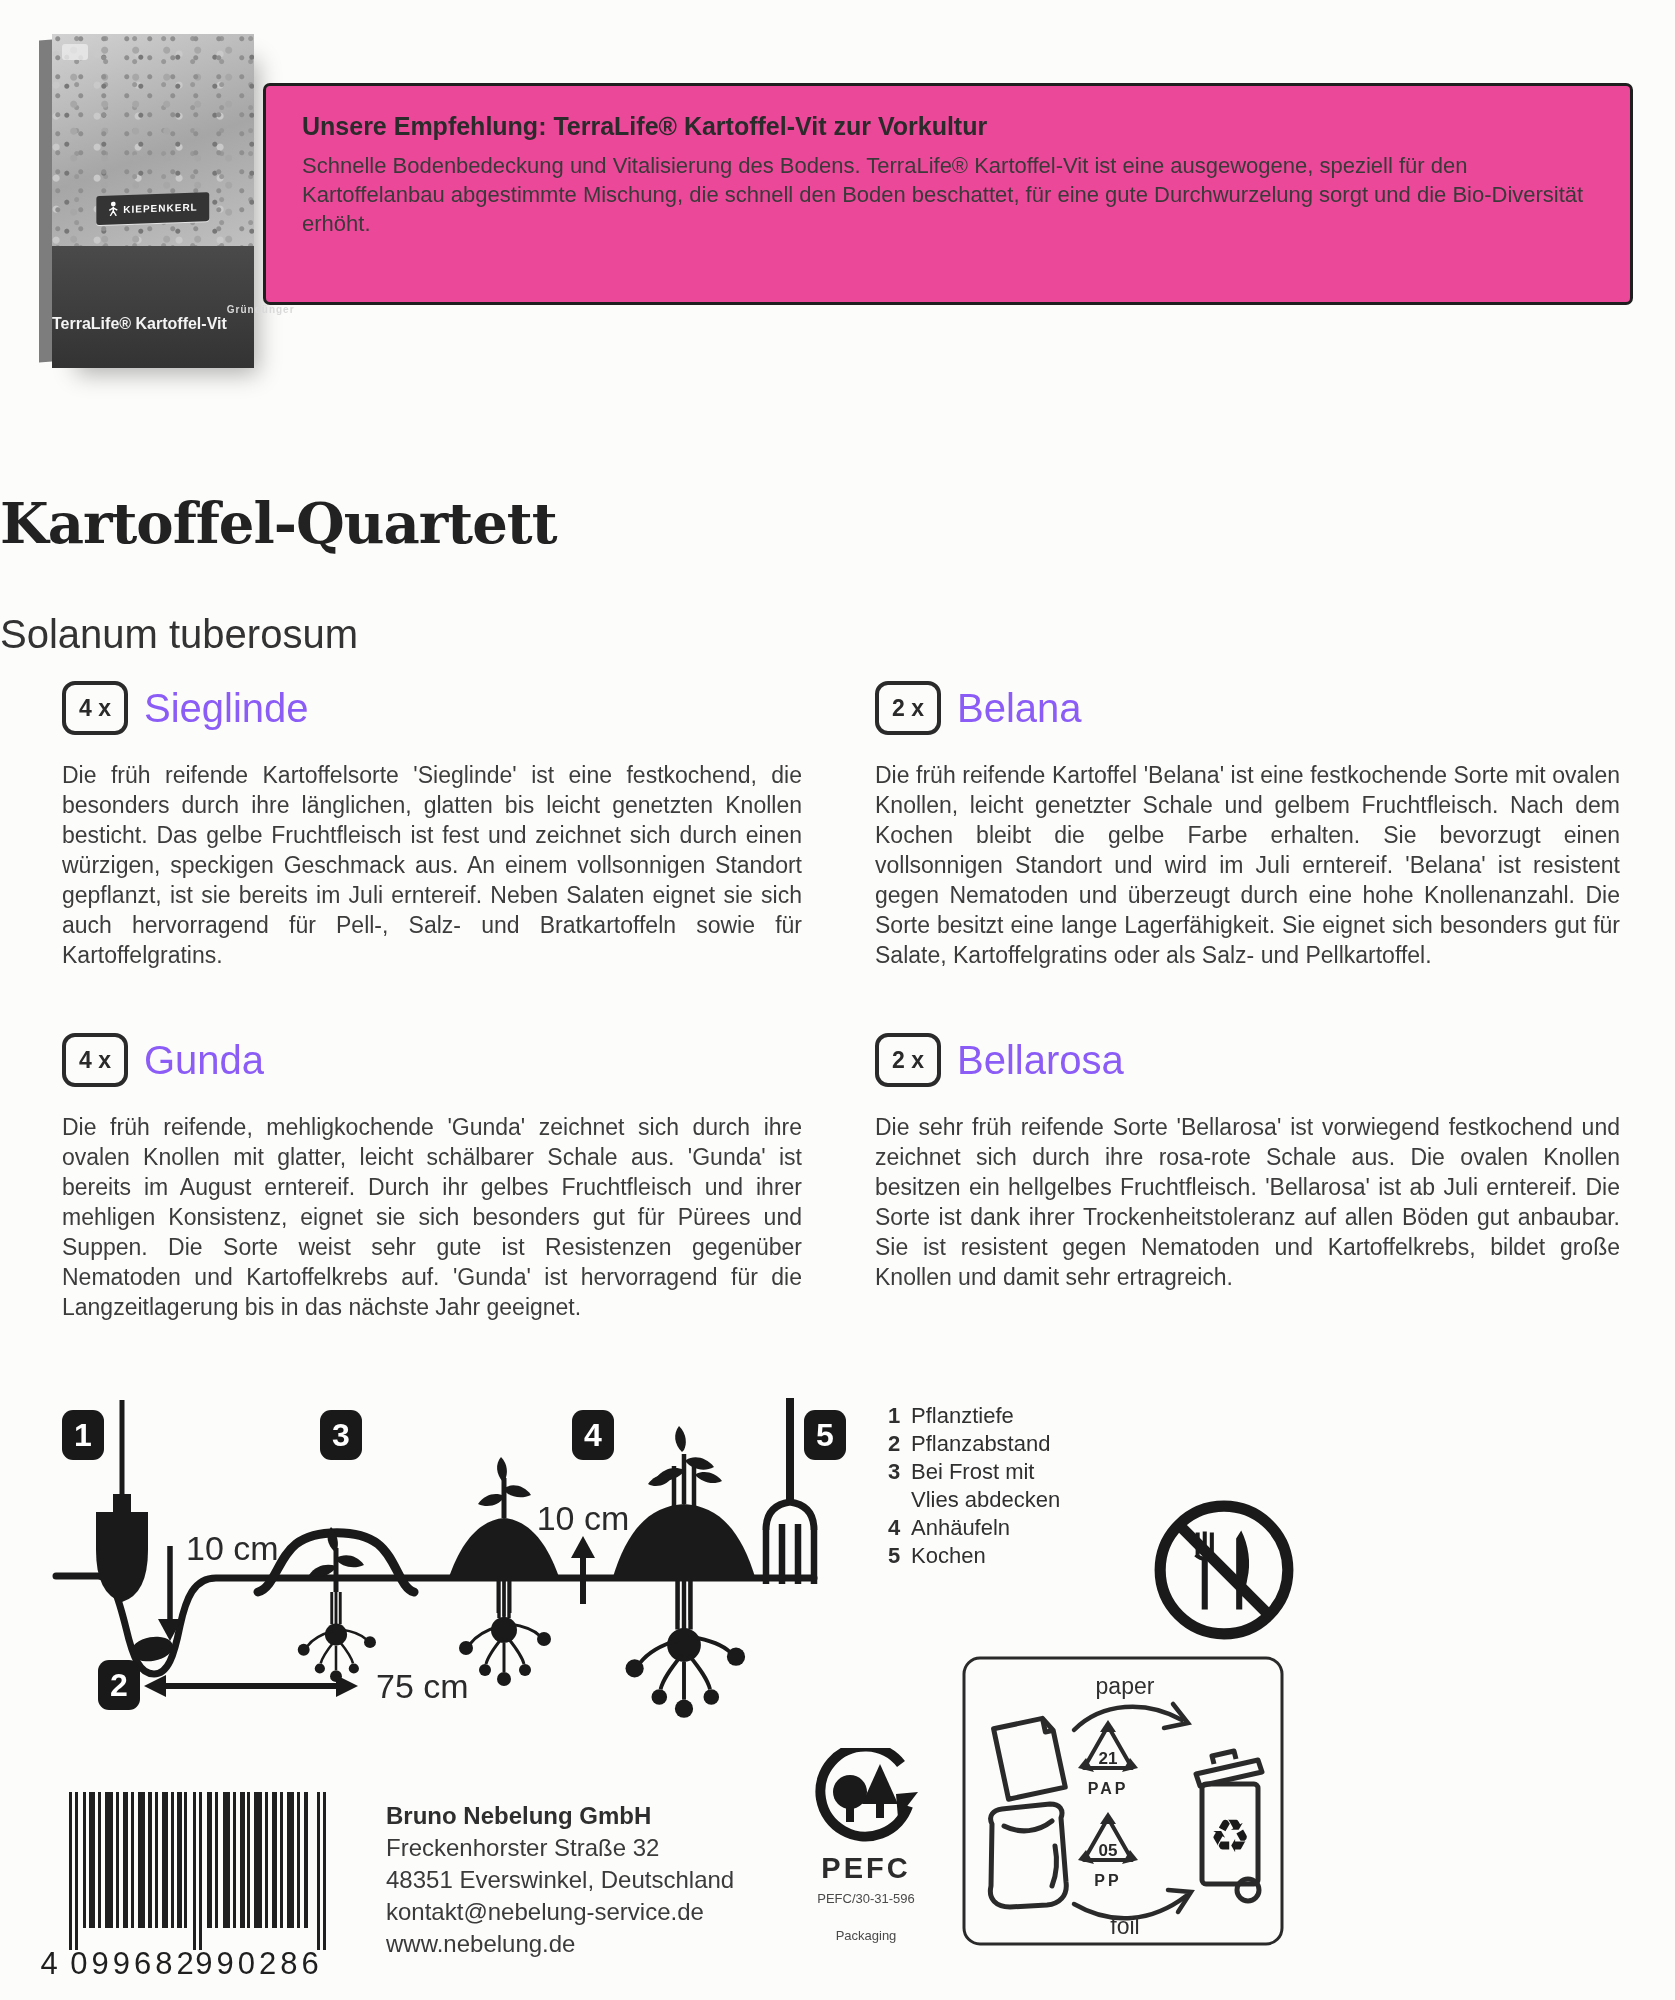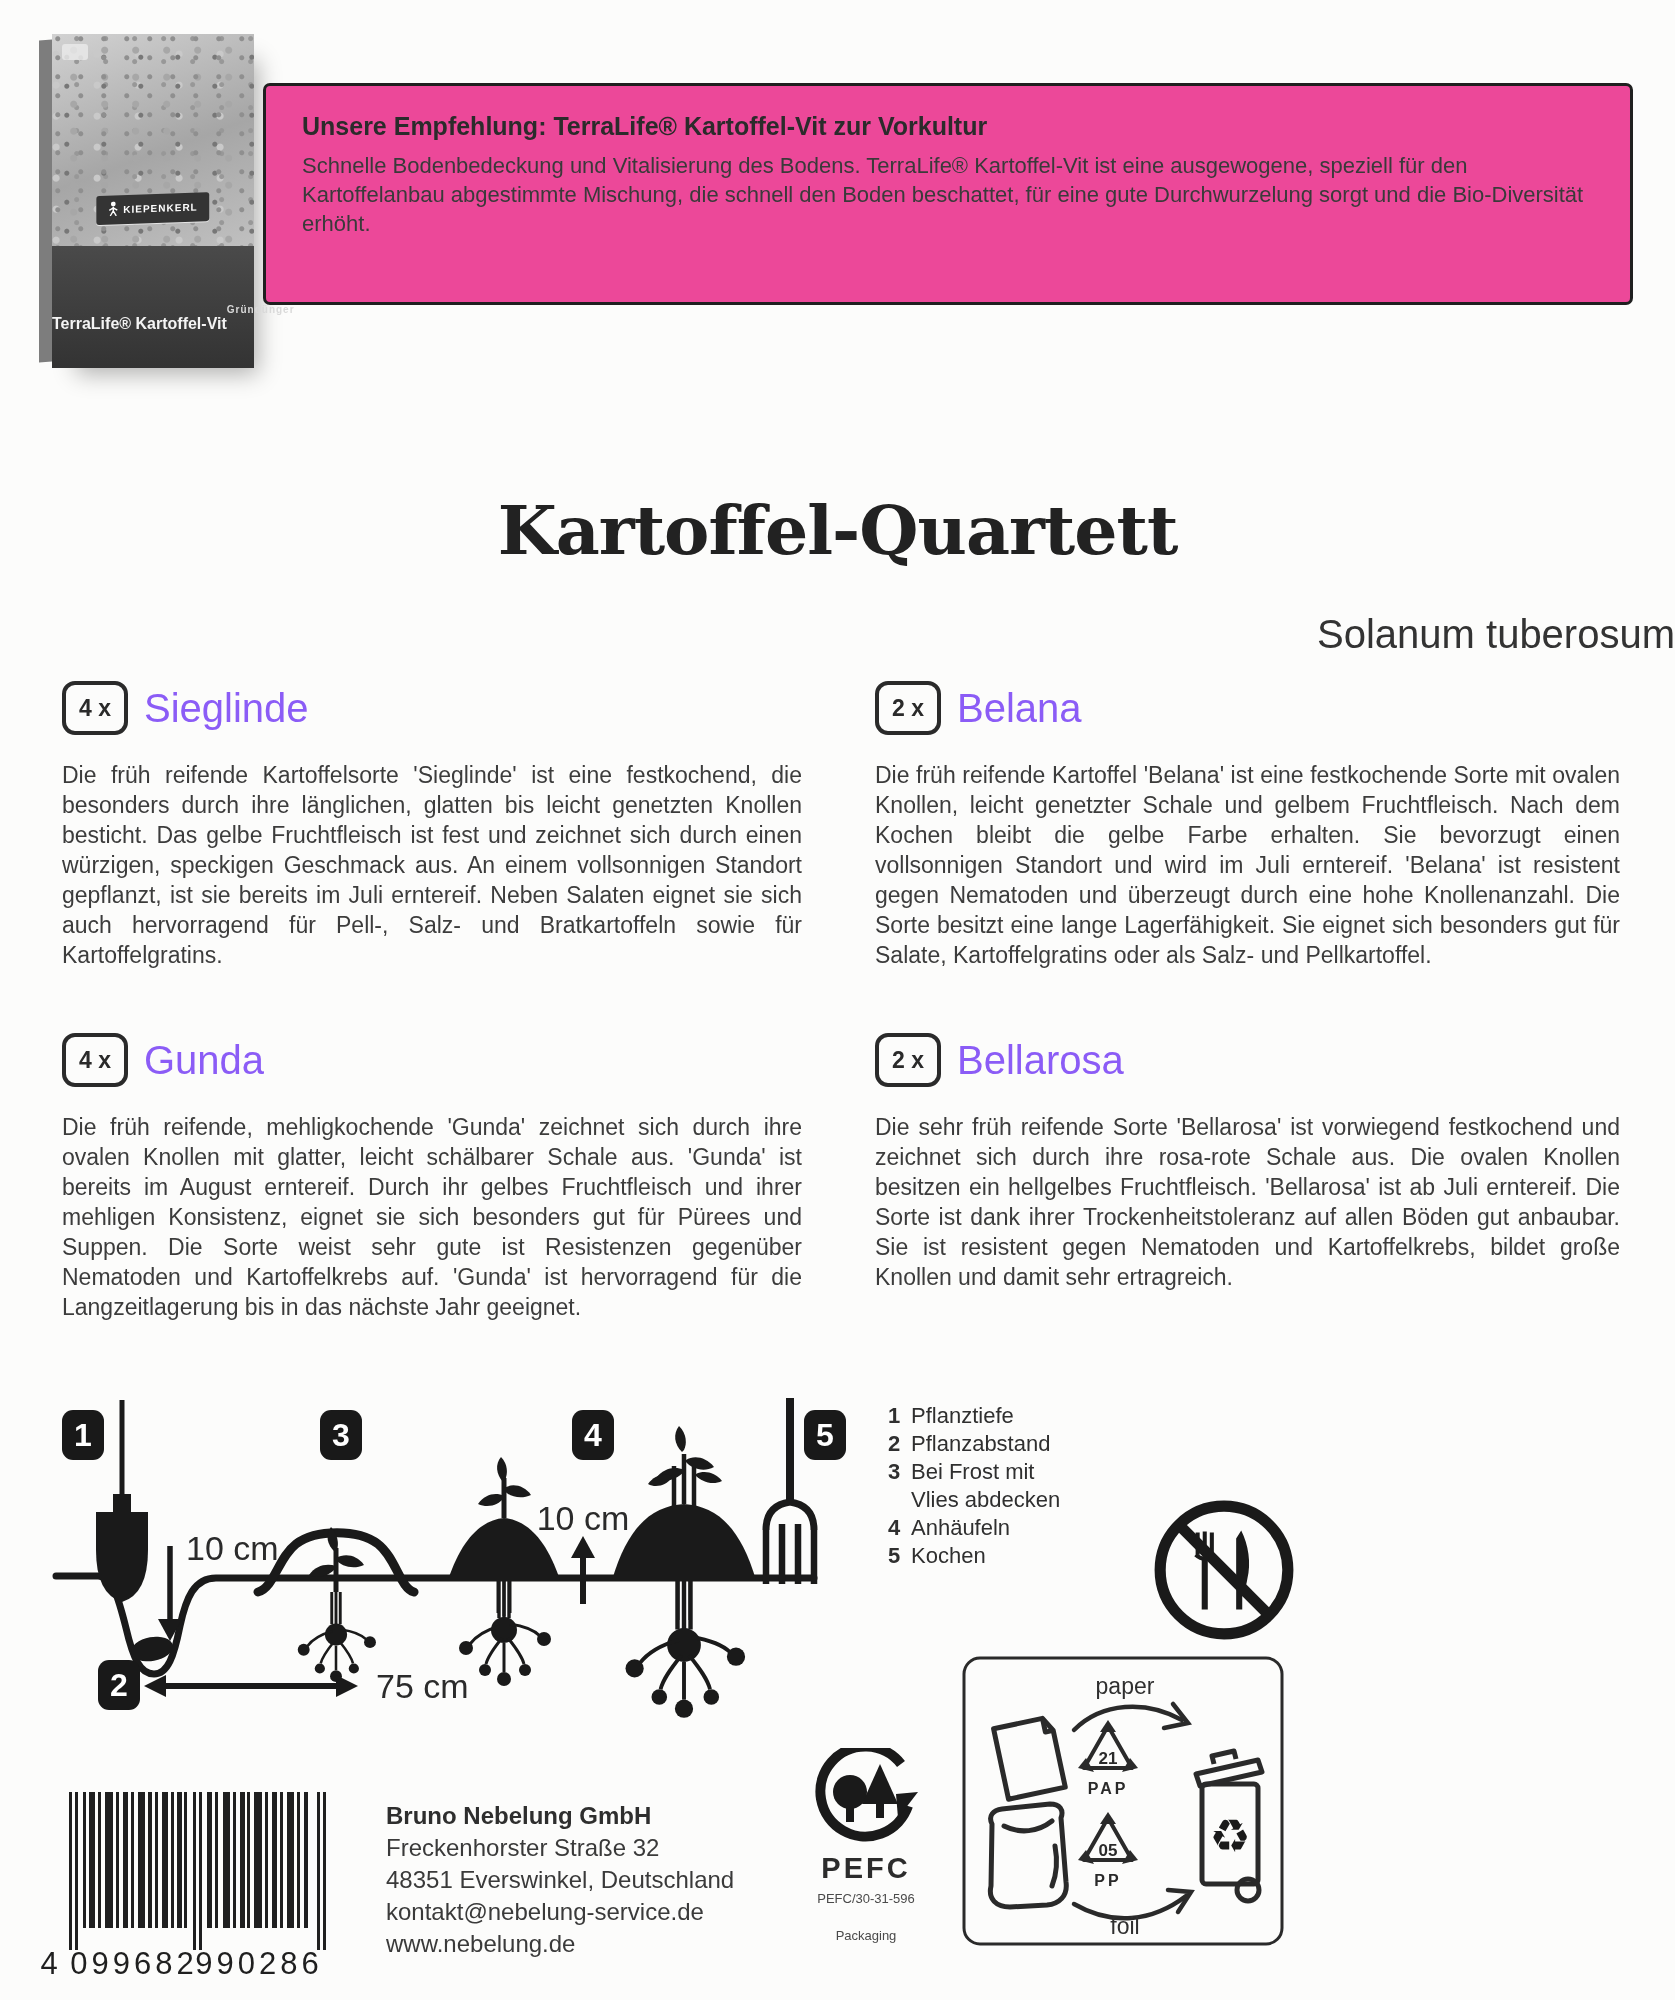--- a/index.html
+++ b/index.html
@@ -30,23 +30,23 @@
   .pack-name{margin-top:34px;color:#f4f4f4;font-weight:bold;font-size:16px;white-space:nowrap;}
   .pack-sub{margin-top:5px;color:#d9d9d9;font-weight:bold;font-size:10px;letter-spacing:1px;}
   .pack-fineline{width:72%;height:3px;background:#8f8f8f;border-radius:2px;margin-top:8px;opacity:.7;}
   .pack-fineline.short{width:56%;margin-top:5px;}
   
   .reco{position:absolute;left:263px;top:83px;width:1370px;height:222px;box-sizing:border-box;
         border:3px solid #1f1f1f;border-radius:7px;padding:26px 36px;background:#ec4899;}
   .reco-title{font-size:25px;font-weight:bold;color:#2b2b2b;margin:0 0 10px 0;}
   .reco-body{font-size:22px;line-height:29px;color:#3a3a3a;margin:0;}
   
-  .main-title{position:absolute;left:0;top:490px;width:1675px;text-align:center;
-     font-family:"DejaVu Serif",serif;font-weight:bold;font-size:68px;color:#222;letter-spacing:-1px;}
-  .subtitle{position:absolute;left:0;top:612px;width:1675px;text-align:right;
+  .main-title{position:absolute;left:0;top:490px;width:1675px;text-align:left;
+     font-family:"DejaVu Serif",serif;font-weight:bold;font-size:56px;color:#222;letter-spacing:-1px;}
+  .subtitle{position:absolute;left:0;top:612px;width:1675px;text-align:left;
      font-size:40px;color:#333;}
   
   .variety{position:absolute;}
   .v1{left:62px;top:680px;width:740px;}
   .v2{left:875px;top:680px;width:745px;}
   .v3{left:62px;top:1032px;width:740px;}
   .v4{left:875px;top:1032px;width:745px;}
   .v-head{display:flex;align-items:center;gap:16px;height:56px;}
   .v-badge{box-sizing:border-box;border:4px solid #2a2a2a;border-radius:13px;min-width:66px;height:54px;
      display:flex;align-items:center;justify-content:center;font-size:23px;font-weight:bold;color:#2a2a2a;

